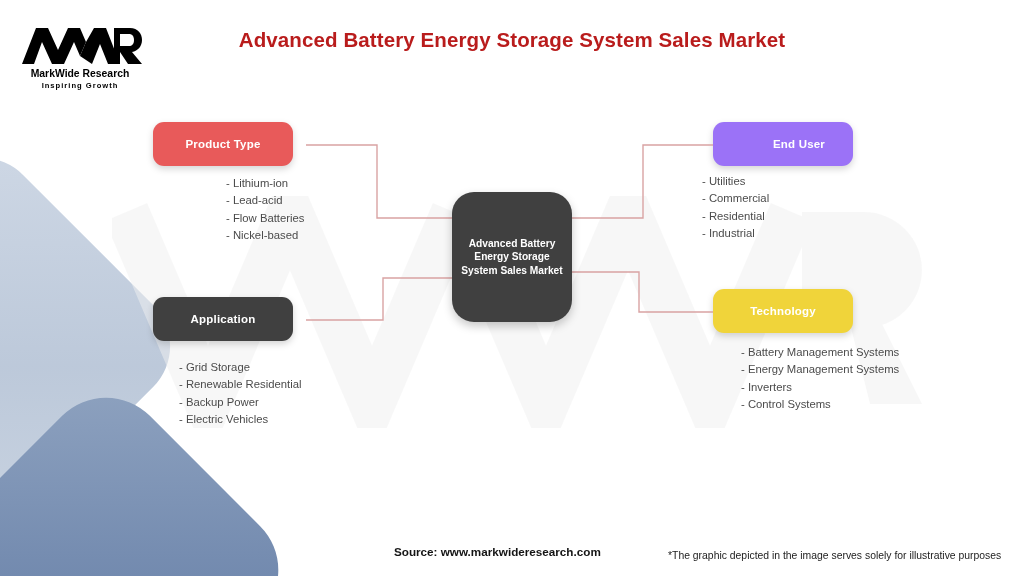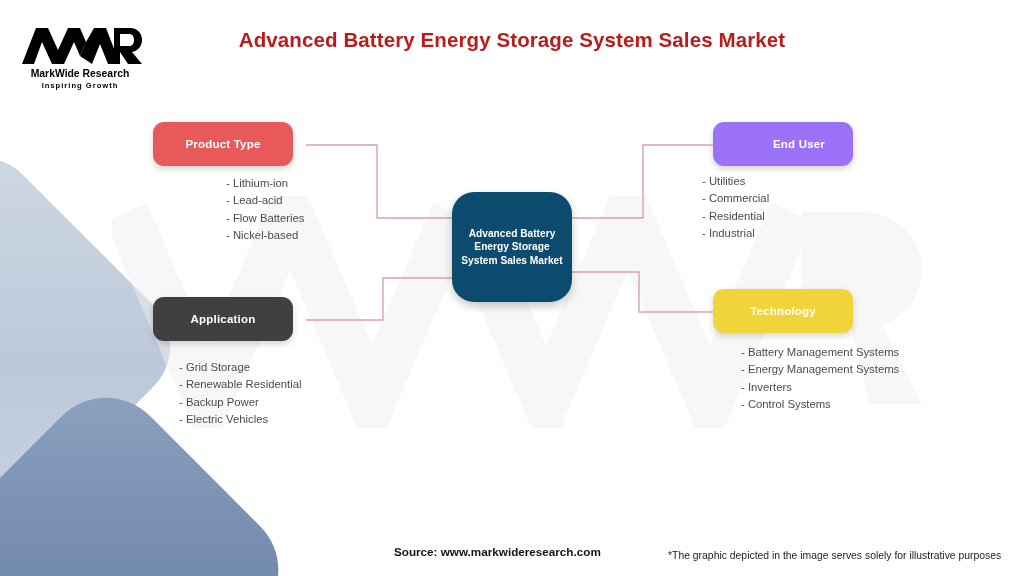--- a/index.html
+++ b/index.html
@@ -77,23 +77,23 @@
 
   #chip-application  { left:153px; top:297px; background:#404040; }
   #items-application { left:179px; top:359px; }
 
   #chip-technology  { left:713px; top:289px; background:#f0d43a; }
   #items-technology { left:741px; top:344px; }
 
   #hub {
     position:absolute; z-index:2;
     left:452px; top:192px;
-    width:120px; height:110px;
+    width:120px; height:130px;
     border-radius:22px;
-    background:#0c4a6e;
+    background:#404040;
     box-shadow:0 4px 10px rgba(0,0,0,.22);
     display:flex; align-items:center; justify-content:center;
     text-align:center;
   }
   #hub-label {
     color:#ffffff; font-size:10.2px; font-weight:bold; line-height:13.6px;
   }
 
   
   #source-note {

